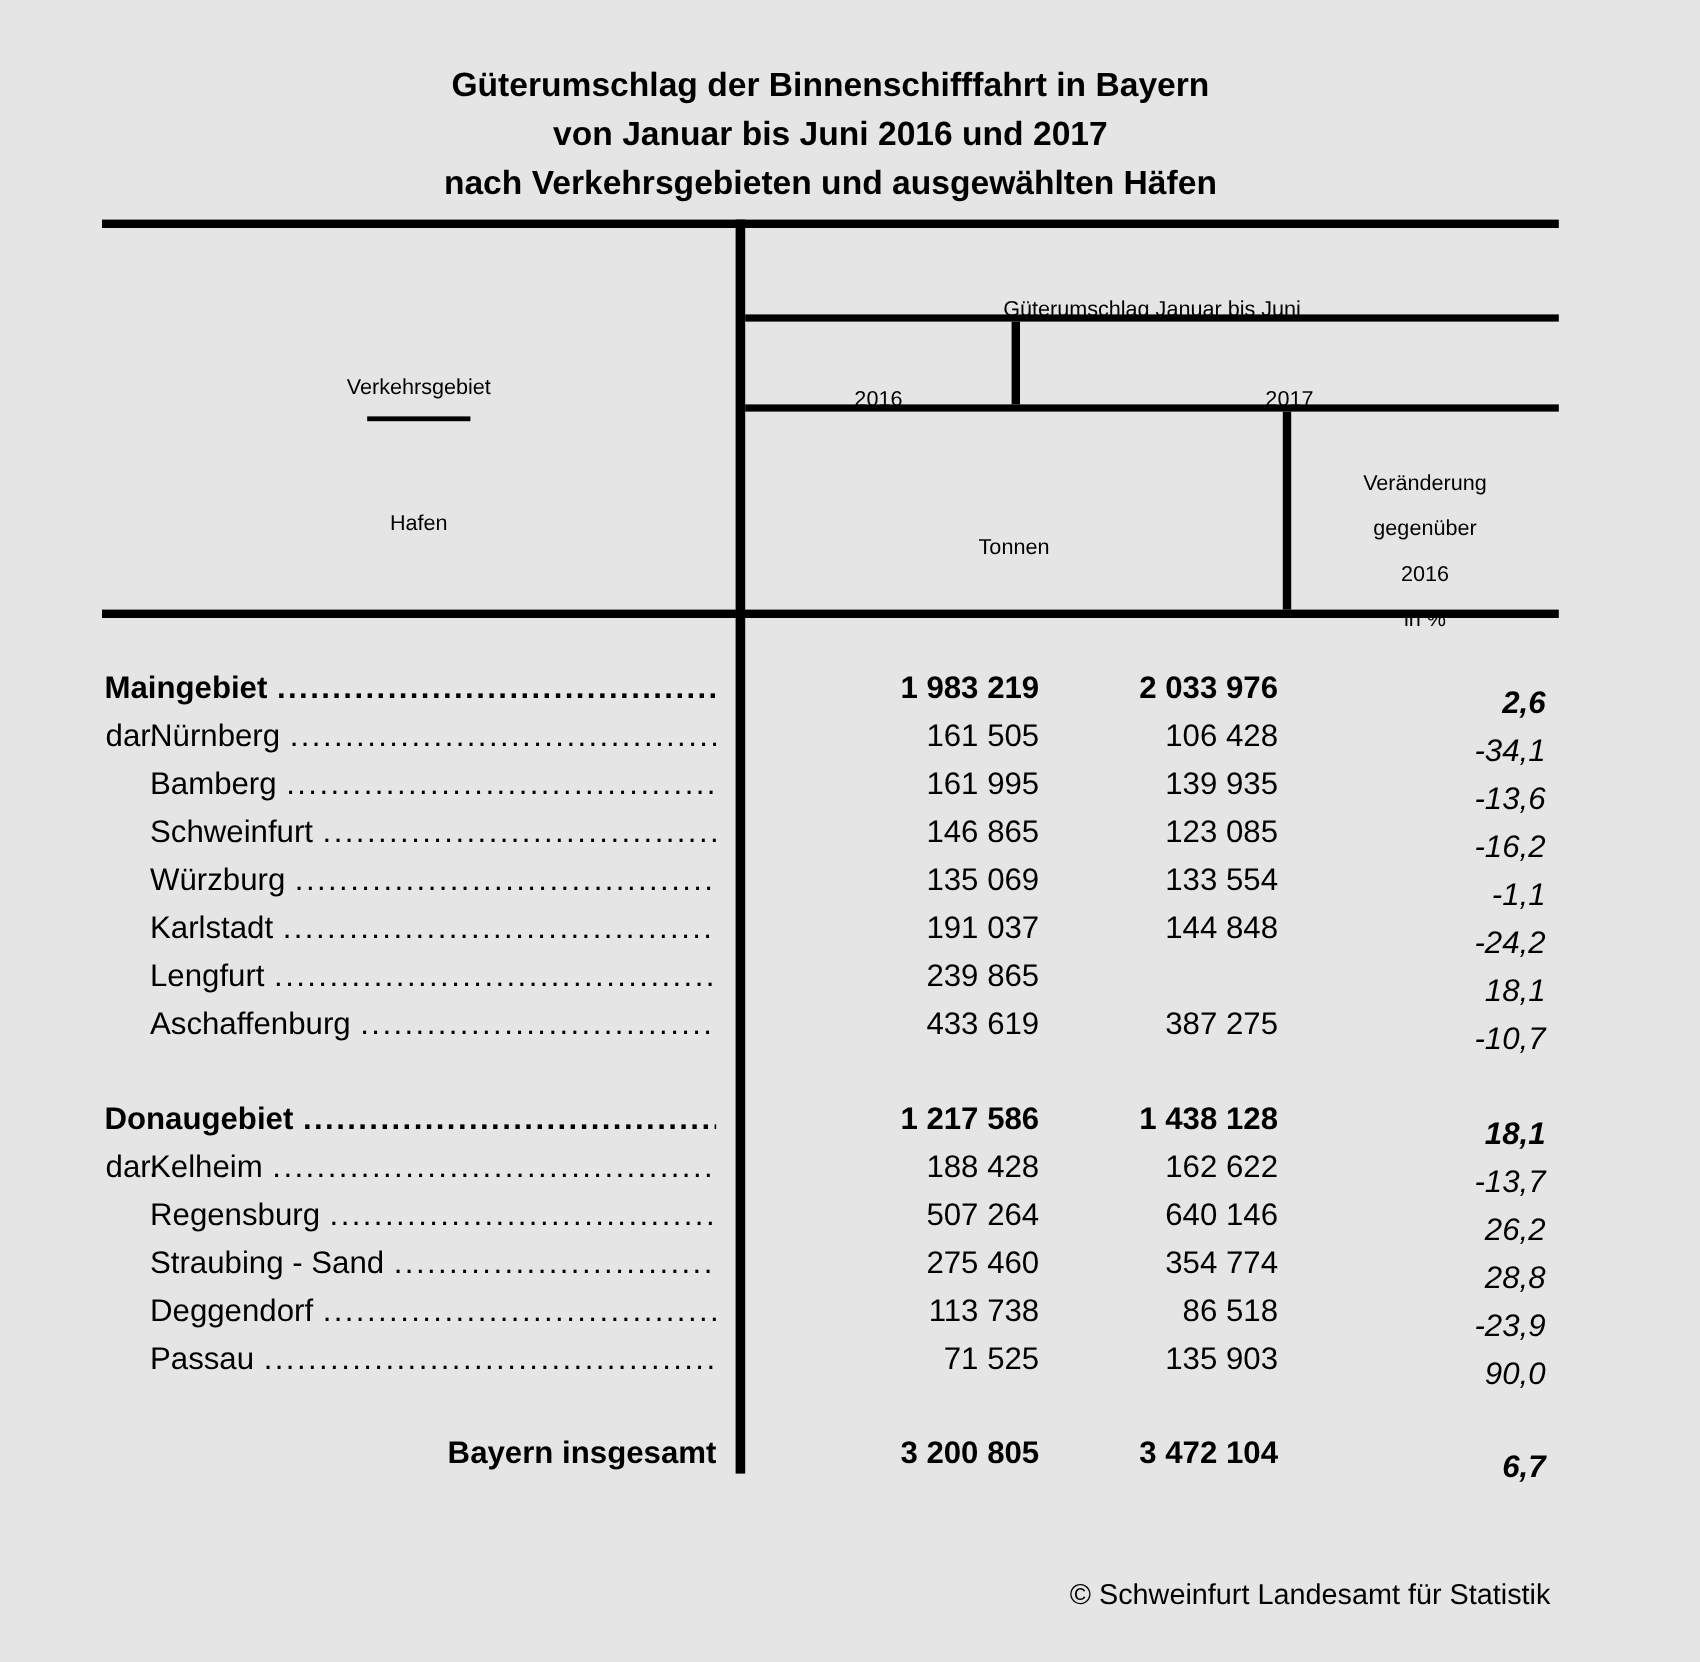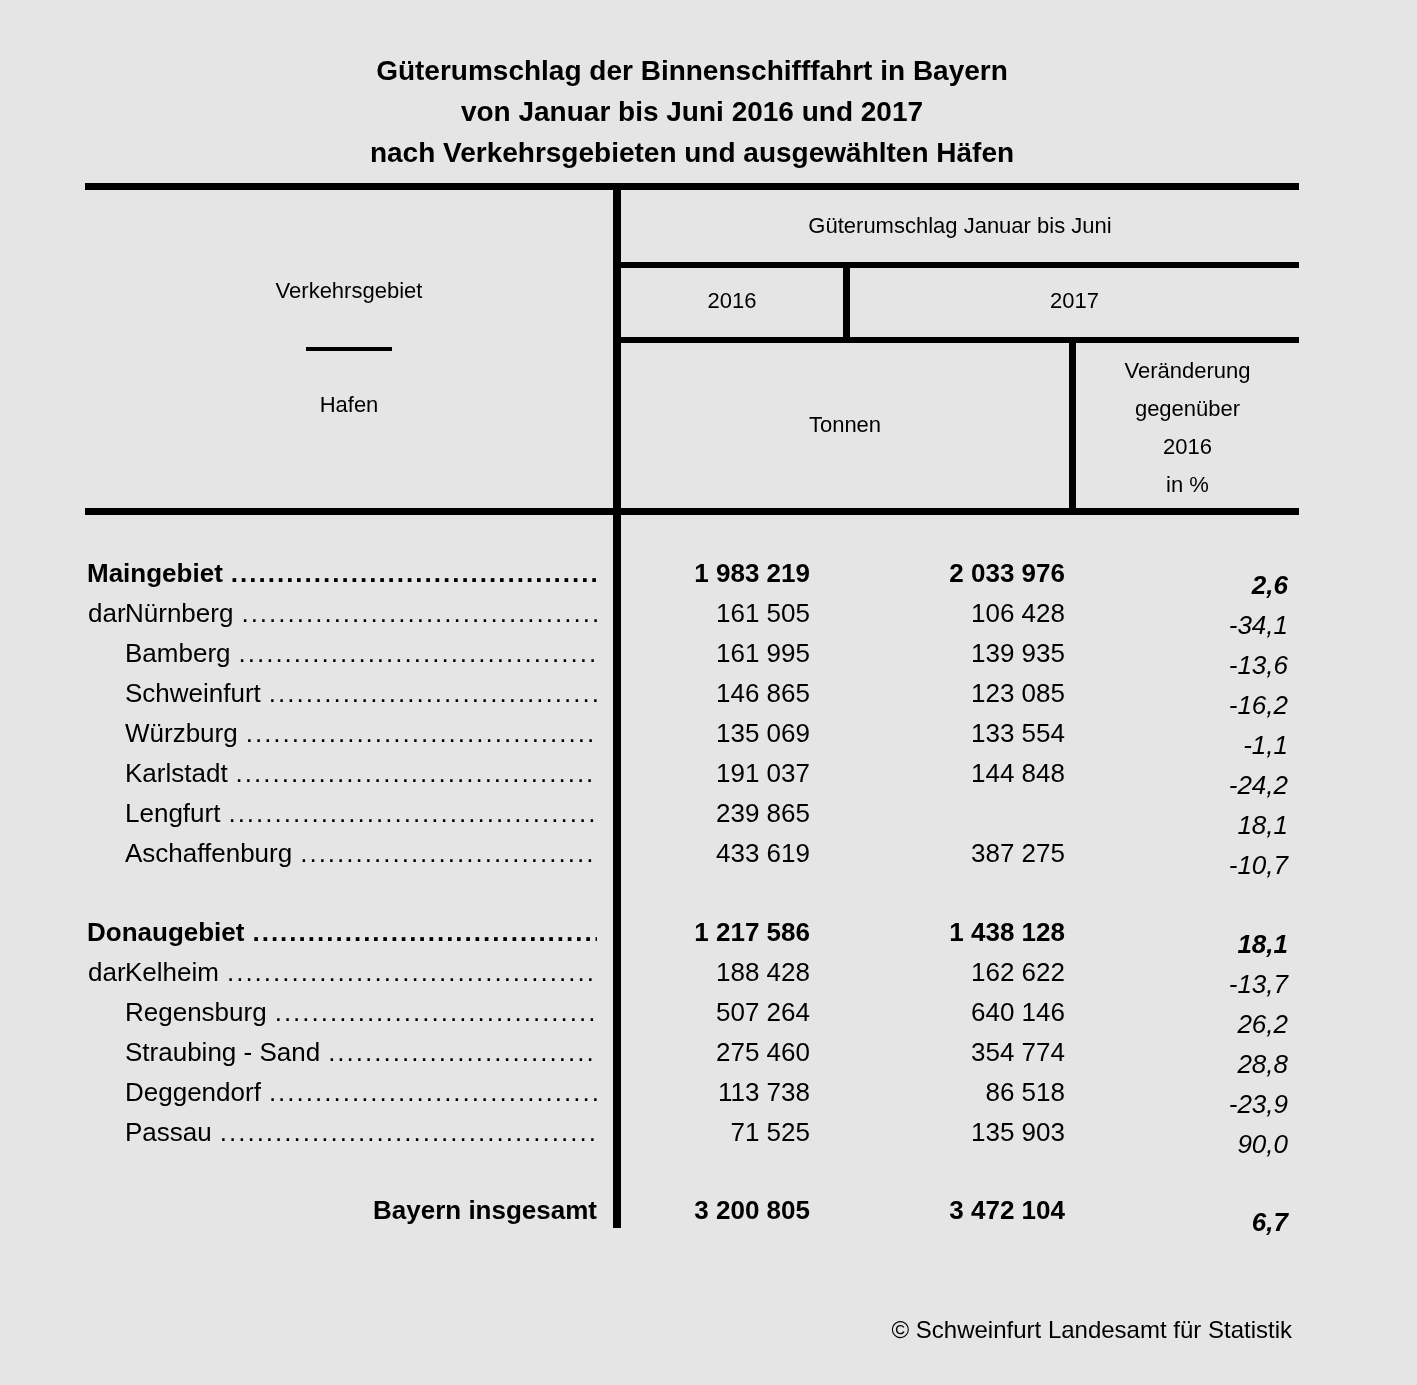--- a/index.html
+++ b/index.html
@@ -19,41 +19,41 @@
   .hline,.vline{position:absolute;background:#000000;}
   .top-border{left:85px;top:183px;width:1214px;height:7px;}
   .header-bottom{left:85px;top:508px;width:1214px;height:7px;}
   .main-divider{left:613px;top:183px;width:8px;height:1045px;}
   .span-underline{left:621px;top:262px;width:678px;height:6px;}
   .years-underline{left:621px;top:337px;width:678px;height:6px;}
   .year-divider{left:843px;top:268px;width:7px;height:69px;}
   .unit-divider{left:1069px;top:343px;width:7px;height:165px;}
   .vg-hafen-line{left:306px;top:347px;width:86px;height:4px;}
   
-  .hcell{position:absolute;text-align:center;font-size:22px;line-height:30px;}
+  .hcell{position:absolute;text-align:center;font-size:18px;line-height:30px;margin-top:31px;}
   .h-area{left:85px;top:276px;width:528px;}
   .h-hafen{left:85px;top:390px;width:528px;}
   .h-span{left:621px;top:211px;width:678px;}
   .h-2016{left:621px;top:286px;width:222px;}
   .h-2017{left:850px;top:286px;width:449px;}
   .h-tonnen{left:621px;top:410px;width:448px;}
   .h-change{left:1076px;top:352px;width:223px;line-height:38px;}
   
   .rows{position:absolute;left:85px;top:553px;width:1214px;font-size:26px;}
   .row{position:relative;height:40px;}
   .spacer-a{height:39px;}
   .spacer-b{height:38px;}
   .name{position:absolute;left:0;top:0;width:512px;height:40px;display:flex;align-items:flex-start;overflow:hidden;}
   .dar{position:absolute;left:3px;top:0;line-height:40px;font-weight:normal;}
   .nm{flex:0 0 auto;white-space:nowrap;line-height:40px;}
   .port .nm{margin-left:40px;}
   .group .nm{margin-left:2px;}
   .leader{flex:1 1 auto;overflow:hidden;white-space:nowrap;line-height:40px;margin-left:8px;letter-spacing:2px;}
   .v{position:absolute;top:0;height:40px;line-height:40px;text-align:right;}
-  .v2016{left:508px;width:217px;}
+  .v2016{left:564px;width:217px;}
   .v2017{left:760px;width:220px;}
   .pct{left:990px;width:213px;font-style:italic;margin-top:12px;}
   .group{font-weight:bold;}
   .total{font-weight:bold;}
   .total .name{justify-content:flex-end;}
   
   .footer{
     position:absolute;left:85px;top:1316px;width:1207px;
     text-align:right;font-size:24px;line-height:28px;
   }

